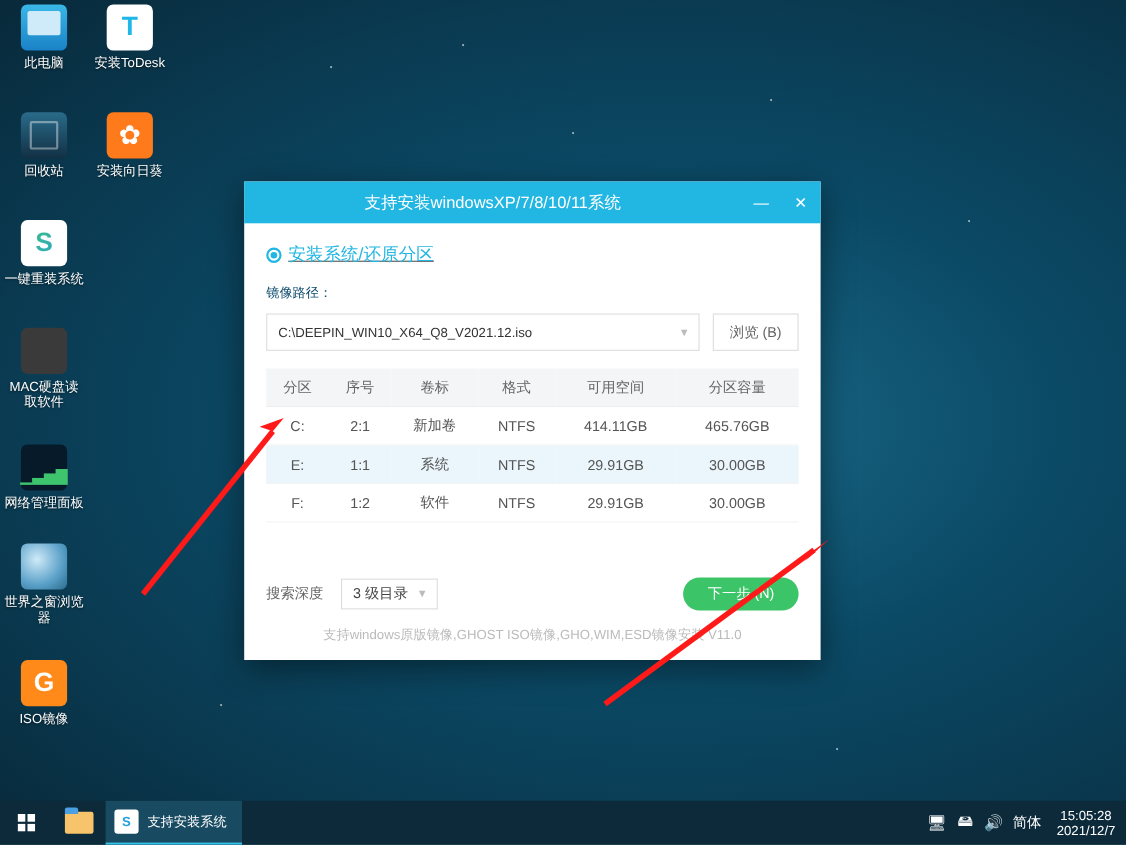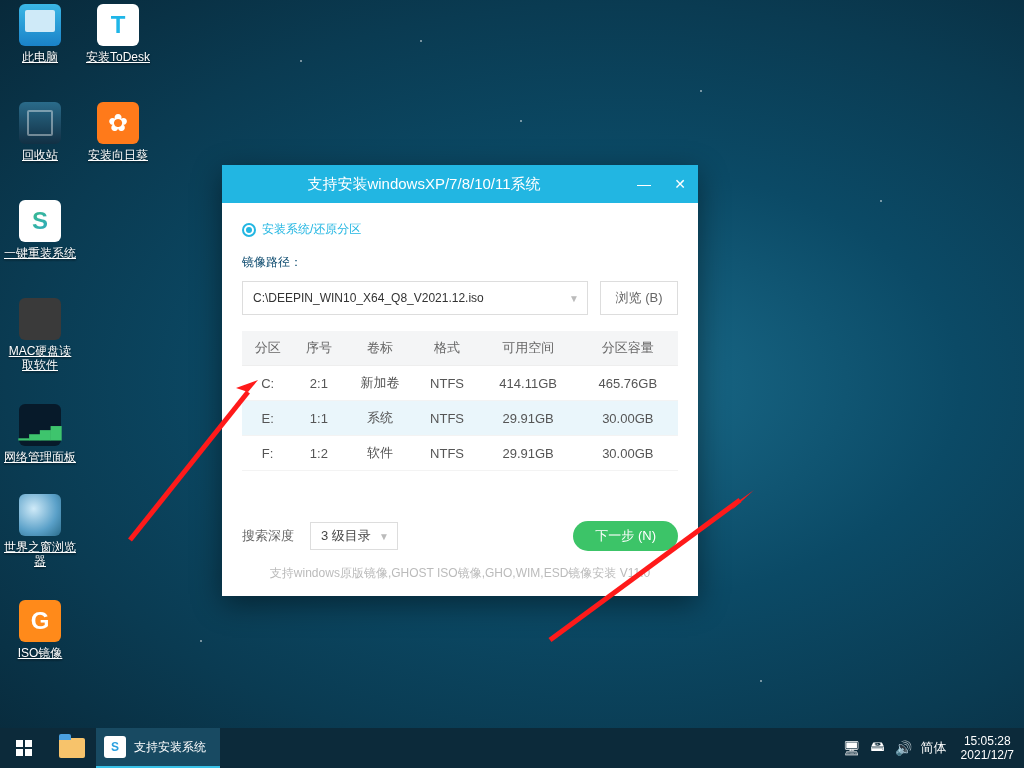--- a/index.html
+++ b/index.html
@@ -7,21 +7,21 @@
   body {
     background: radial-gradient(ellipse at 60% 50%, #1a6b8a 0%, #0b4a66 40%, #0a3b52 70%, #08293a 100%);
     position: relative; color: #fff; font-size: 12px;
   }
   
   .star { position:absolute; width:2px; height:2px; background:#fff; border-radius:50%; opacity:.6; }
   
   .desktop { position:absolute; top:0; left:0; right:0; bottom:40px; }
   .dicon { position:absolute; width:72px; text-align:center; cursor:pointer; }
   .dicon .glyph { width:42px; height:42px; margin:0 auto 4px; border-radius:6px; position:relative; }
-  .dicon .lbl { color:#fff; font-size:12px; line-height:14px; text-shadow:0 1px 2px rgba(0,0,0,.6); word-break:break-all;text-decoration:underline; }
+  .dicon .lbl { color:#fff; font-size:12px; line-height:14px; text-shadow:0 1px 2px rgba(0,0,0,.6); word-break:break-all; }
   
   .g-pc { background:linear-gradient(#3ab7e6,#1a82c8); position:relative; }
   .g-pc::after { content:""; position:absolute; inset:6px 6px 14px 6px; background:#cfeaf8; border-radius:2px; }
   .g-todesk { background:#fff; }
   .g-todesk::after { content:"T"; position:absolute; inset:0; display:flex; align-items:center; justify-content:center; color:#1fb6e8; font-weight:bold; font-size:24px; }
   .g-bin { background:linear-gradient(#2a6b8a,#123044); border-radius:4px 4px 8px 8px; }
   .g-bin::after { content:""; position:absolute; inset:8px; border:2px solid rgba(255,255,255,.4); border-radius:2px;}
   .g-sun { background:#ff7a1a; }
   .g-sun::after { content:"✿"; position:absolute; inset:0; display:flex; align-items:center; justify-content:center; color:#fff; font-size:24px;}
   .g-leaf { background:#fff; }
@@ -43,26 +43,26 @@
   .tfiles .fglyph { width:26px; height:20px; background:#f7c36b; border-radius:2px; position:relative; }
   .tfiles .fglyph::before { content:""; position:absolute; top:-4px; left:0; width:12px; height:6px; background:#4aa0e0; border-radius:2px 2px 0 0;}
   .tapp { height:40px; background:#184a62; display:flex; align-items:center; padding:0 14px 0 8px; gap:8px; border-bottom:2px solid #39c2e8; cursor:pointer;}
   .tapp .aicon { width:22px; height:22px; background:#fff; border-radius:3px; display:flex; align-items:center; justify-content:center; color:#2aa0e0; font-weight:bold;}
   .tapp .albl { color:#fff; font-size:12px; }
   .tray { margin-left:auto; display:flex; align-items:center; height:40px; color:#fff; }
   .tray .icn { width:26px; text-align:center; font-size:14px; cursor:pointer; }
   .tray .ime { font-size:13px; padding:0 4px; cursor:pointer;}
   .clock { text-align:center; padding:0 10px; line-height:14px; font-size:12px; }
   
-  .win { position:absolute; left:222px; top:165px; width:476px; background:#fff; box-shadow:0 8px 28px rgba(0,0,0,.45); }
+  .win { position:absolute; left:222px; top:165px; width:524px; background:#fff; box-shadow:0 8px 28px rgba(0,0,0,.45); }
   .titlebar { height:38px; background:#22b6e2; display:flex; align-items:center; }
   .titlebar .t { flex:1; text-align:center; color:#fff; font-size:15px; }
   .titlebar .wbtn { width:36px; height:38px; display:flex; align-items:center; justify-content:center; color:#fff; cursor:pointer; font-size:14px;}
   .body { padding:18px 20px 14px; color:#555; }
-  .radios { display:flex; gap:120px; margin-bottom:16px; font-size:12px; }
+  .radios { display:flex; gap:120px; margin-bottom:16px; font-size:16px;text-decoration:underline; }
   .radio { display:flex; align-items:center; gap:6px; cursor:pointer; }
   .rdot { width:14px; height:14px; border-radius:50%; border:2px solid #bbb; position:relative; }
   .radio.sel .rdot { border-color:#22b6e2; }
   .radio.sel .rdot::after { content:""; position:absolute; inset:2px; background:#22b6e2; border-radius:50%; }
   .radio.sel .rlbl { color:#22b6e2; }
   .lbl2 { font-size:12px; color:#0c4a6e; margin-bottom:10px; }
   .pathrow { display:flex; gap:12px; margin-bottom:16px; }
   .pathbox { flex:1; height:34px; border:1px solid #ddd; display:flex; align-items:center; padding:0 10px; font-family:"Consolas",monospace; font-size:12px; color:#333; position:relative;}
   .pathbox .dd { position:absolute; right:8px; color:#bbb; font-size:10px; cursor:pointer;}
   .browse { width:78px; height:34px; border:1px solid #ddd; background:#fff; display:flex; align-items:center; justify-content:center; font-size:13px; color:#666; cursor:pointer;}

